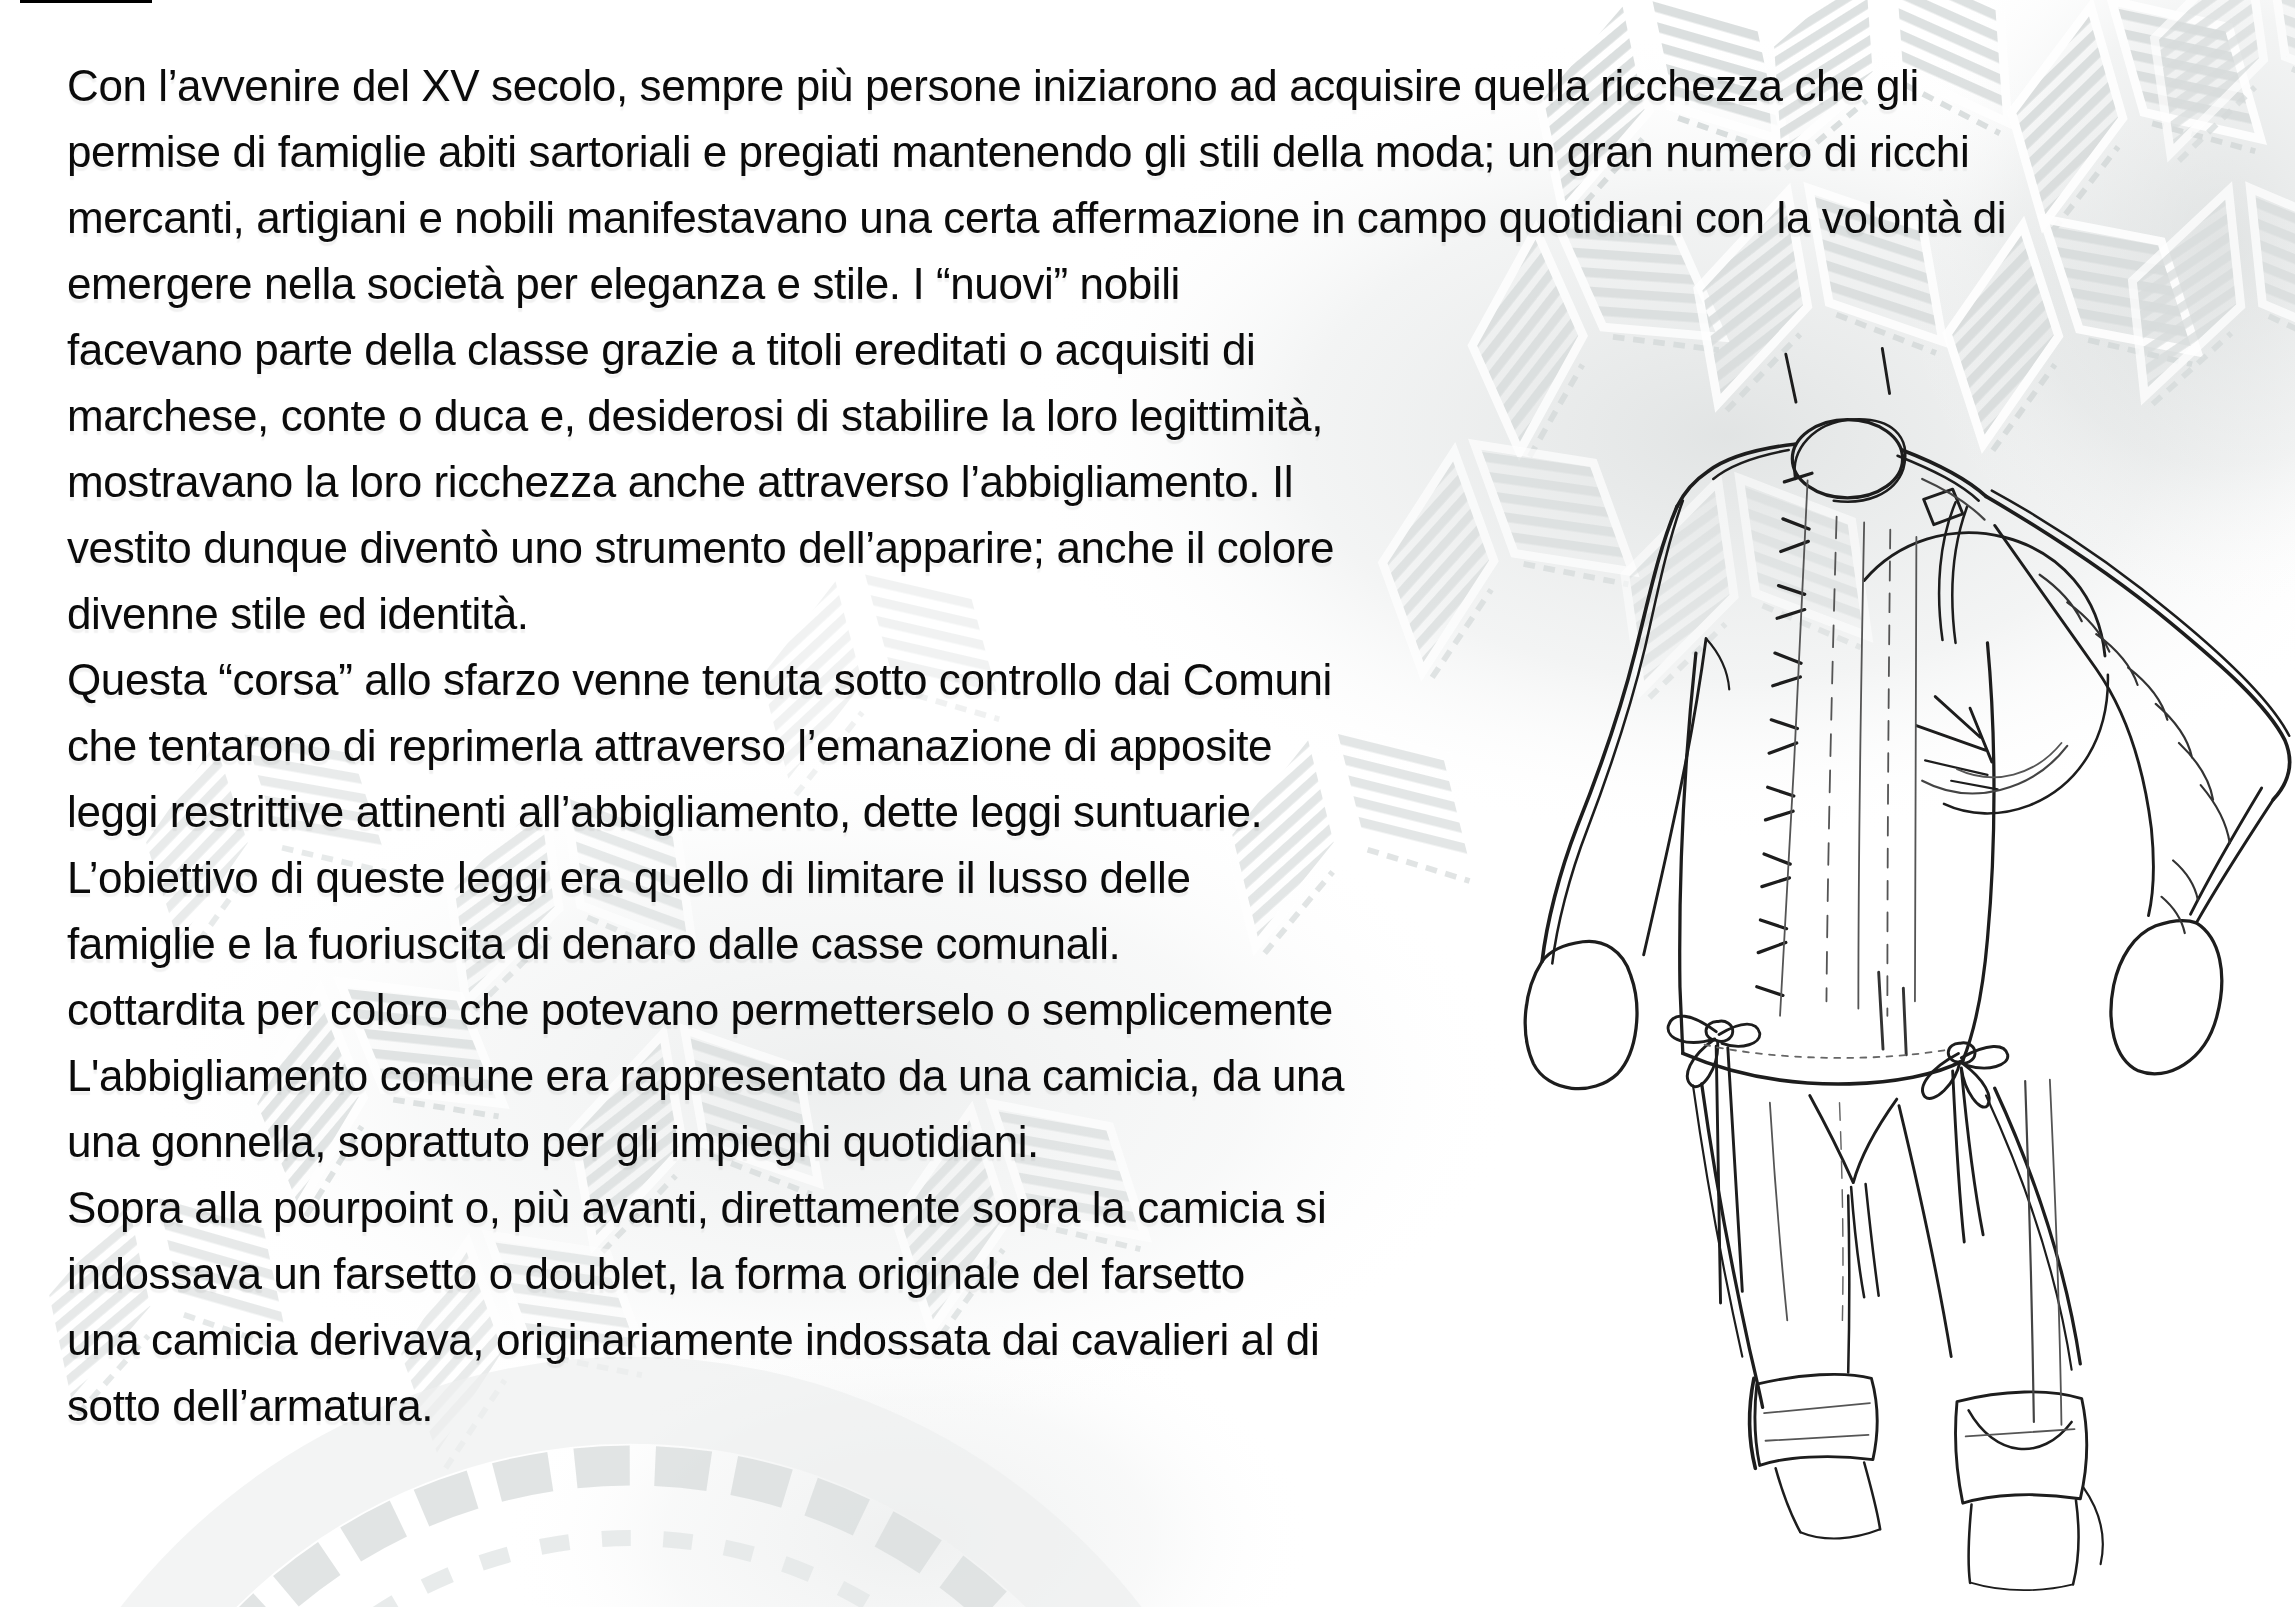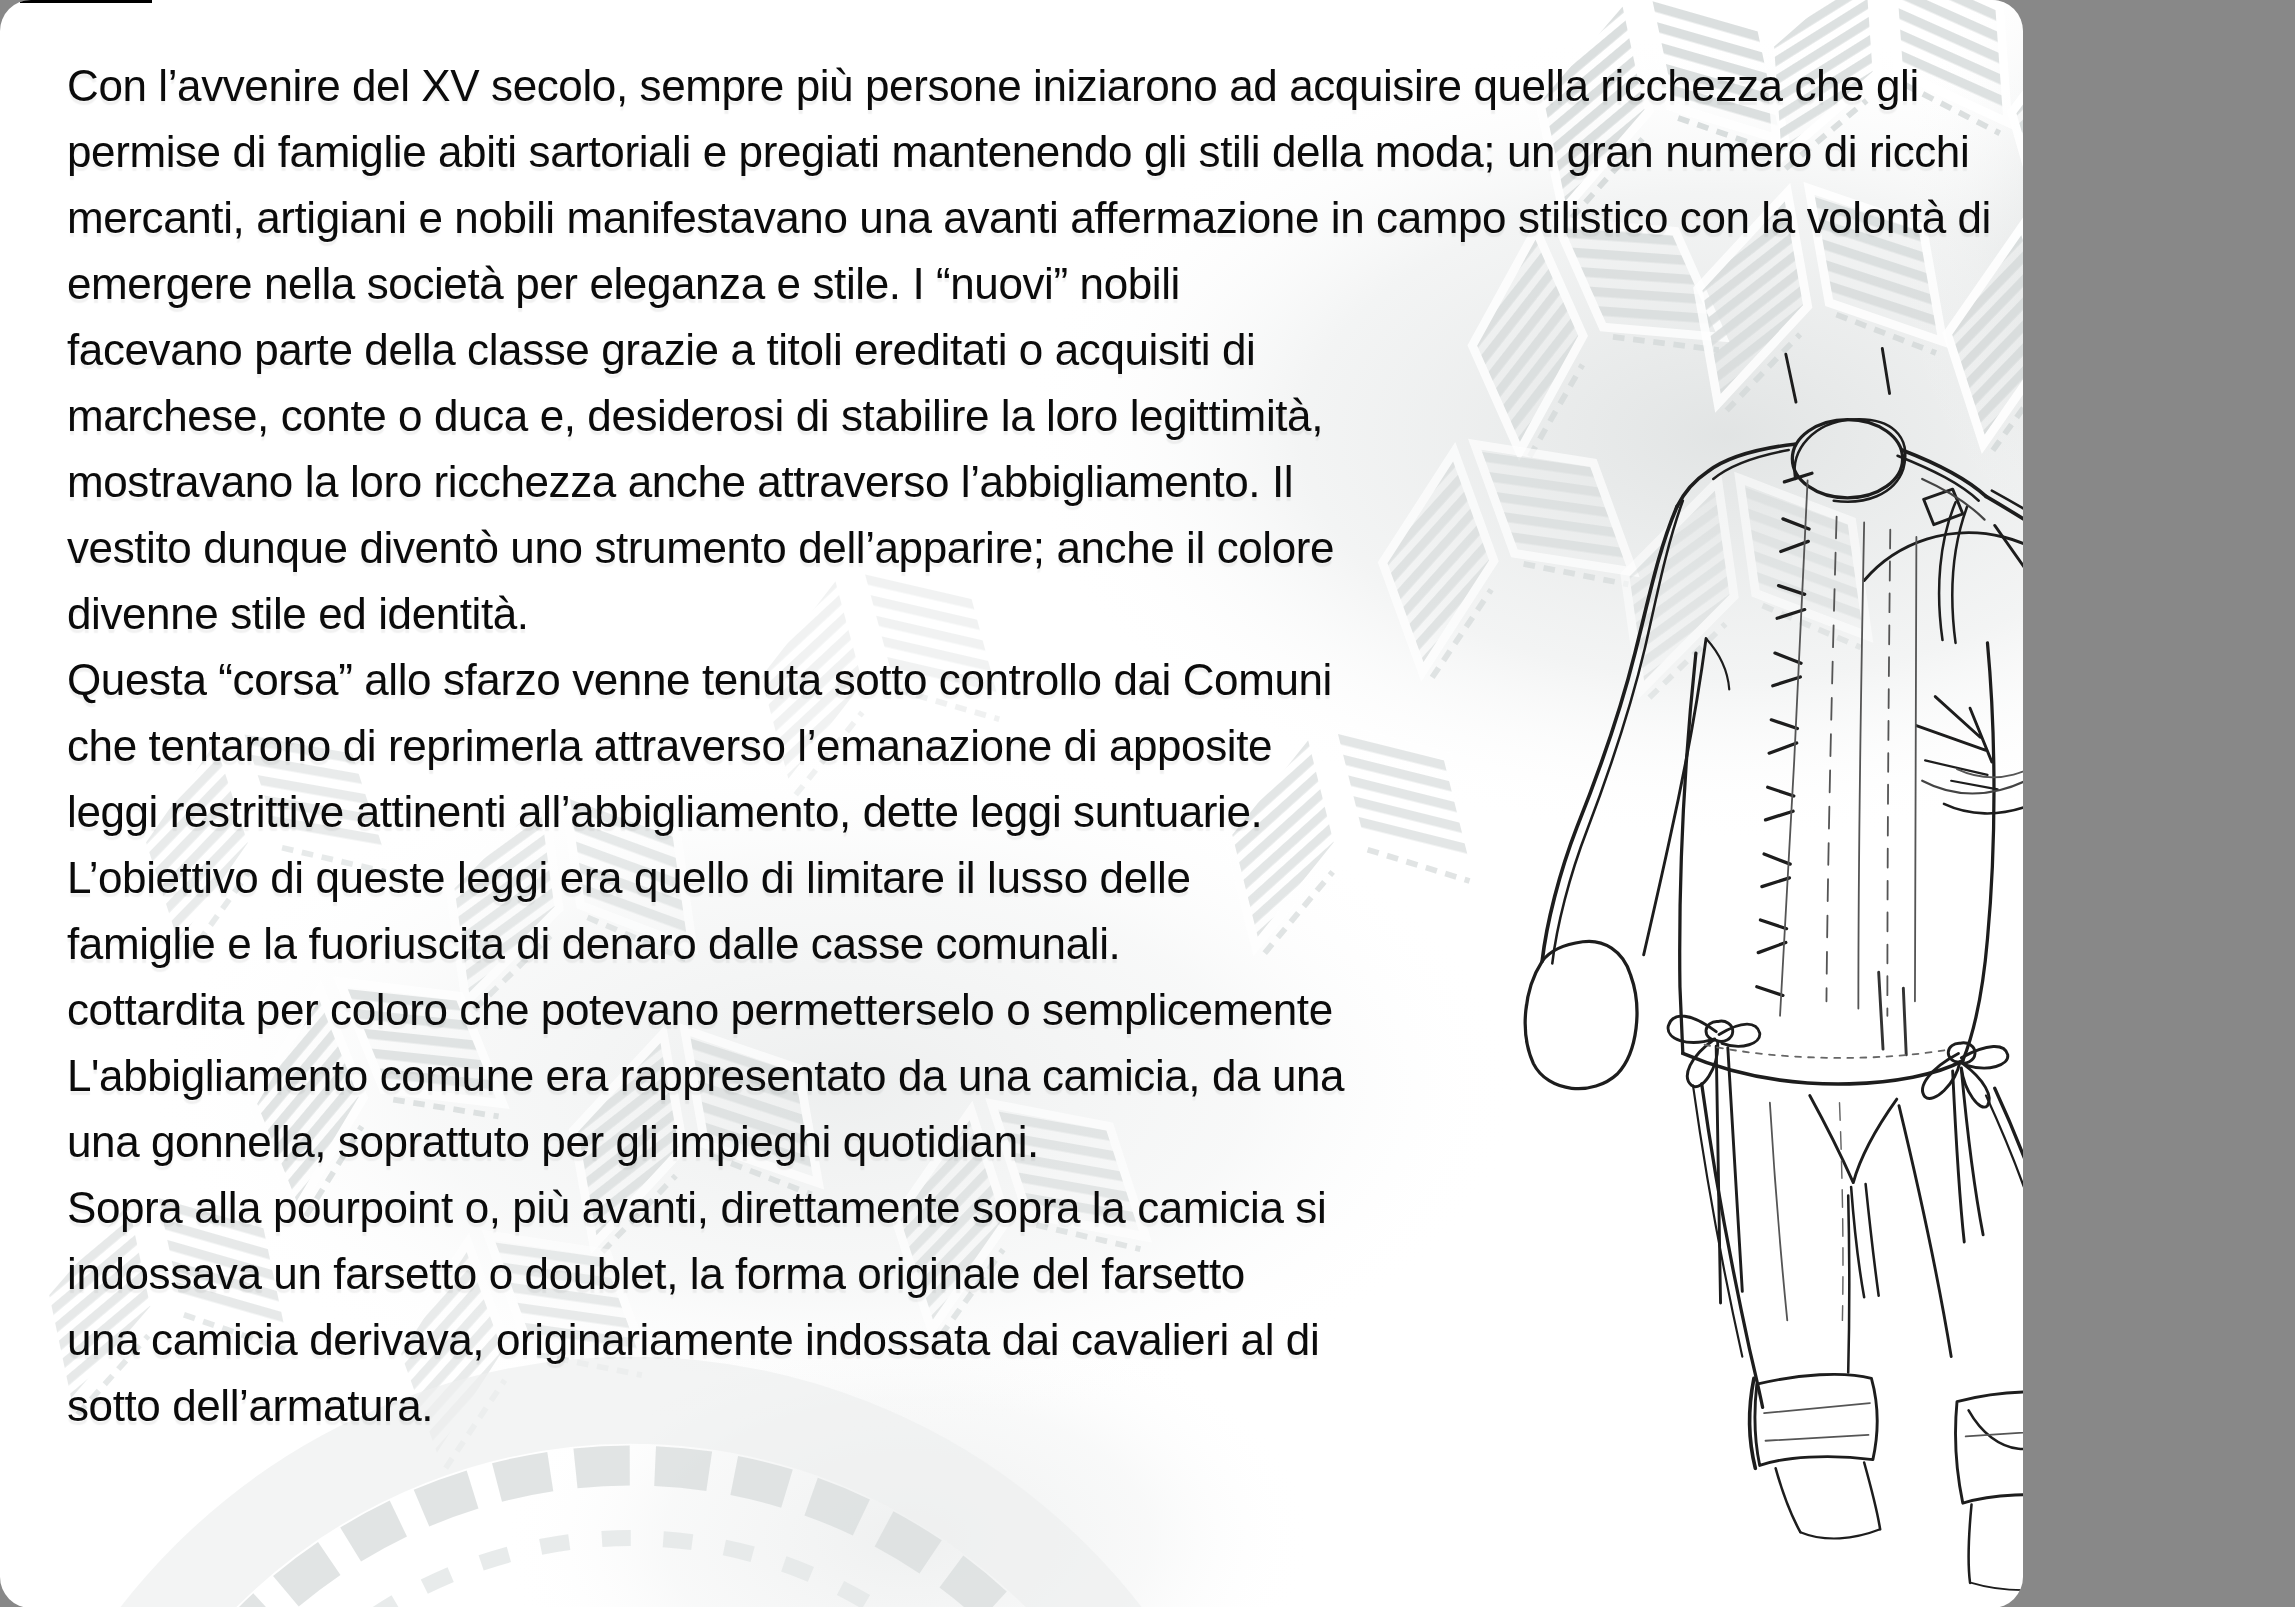--- a/index.html
+++ b/index.html
@@ -5,24 +5,23 @@
   :root{
     --ink:#1d1d1d;
     --ink-text:#0b0b0b;
     --wm:#d8dcdc;
     --paper:#ffffff;
   }
   html,body{margin:0;padding:0;}
   body{font-family:"Liberation Sans", sans-serif;background:#888;}
   .page{
     position:relative;
-    width:2023px;height:1608px;
+    width:2295px;height:1608px;
     background:var(--paper);
     overflow:hidden;
-    border-radius:31px;
   }
   
   .scan-sliver{
     position:absolute;left:20.3px;top:0;width:132px;height:2.9px;
     background:#000;
   }
   
   .watermark{
     position:absolute;inset:0;width:2295px;height:1608px;
     pointer-events:none;
@@ -94,21 +93,21 @@
     <use href="#wmbook" transform="translate(700,1820)  rotate(-20)" opacity="0.55"></use>
 
     <circle cx="870" cy="2760" r="830" stroke="#eef0f0" stroke-width="120" fill="none" opacity="0.7"></circle>
     <circle cx="870" cy="2760" r="740" stroke="#dcdfdf" stroke-width="55" stroke-dasharray="75 35" fill="none" opacity="0.85"></circle>
     <circle cx="870" cy="2760" r="640" stroke="#e4e7e7" stroke-width="22" stroke-dasharray="40 45" fill="none" opacity="0.85"></circle>
   </svg>
 
   <div class="textblock">
       <div class="line">Con l’avvenire del XV secolo, sempre più persone iniziarono ad acquisire quella ricchezza che gli</div>
       <div class="line">permise di famiglie abiti sartoriali e pregiati mantenendo gli stili della moda; un gran numero di ricchi</div>
-      <div class="line">mercanti, artigiani e nobili manifestavano una avanti affermazione in campo stilistico con la volontà di</div>
+      <div class="line">mercanti, artigiani e nobili manifestavano una certa affermazione in campo quotidiani con la volontà di</div>
       <div class="line">emergere nella società per eleganza e stile. I “nuovi” nobili</div>
       <div class="line">facevano parte della classe grazie a titoli ereditati o acquisiti di</div>
       <div class="line">marchese, conte o duca e, desiderosi di stabilire la loro legittimità,</div>
       <div class="line">mostravano la loro ricchezza anche attraverso l’abbigliamento. Il</div>
       <div class="line">vestito dunque diventò uno strumento dell’apparire; anche il colore</div>
       <div class="line">divenne stile ed identità.</div>
       <div class="line">Questa “corsa” allo sfarzo venne tenuta sotto controllo dai Comuni</div>
       <div class="line">che tentarono di reprimerla attraverso l’emanazione di apposite</div>
       <div class="line">leggi restrittive attinenti all’abbigliamento, dette leggi suntuarie.</div>
       <div class="line">L’obiettivo di queste leggi era quello di limitare il lusso delle</div>

